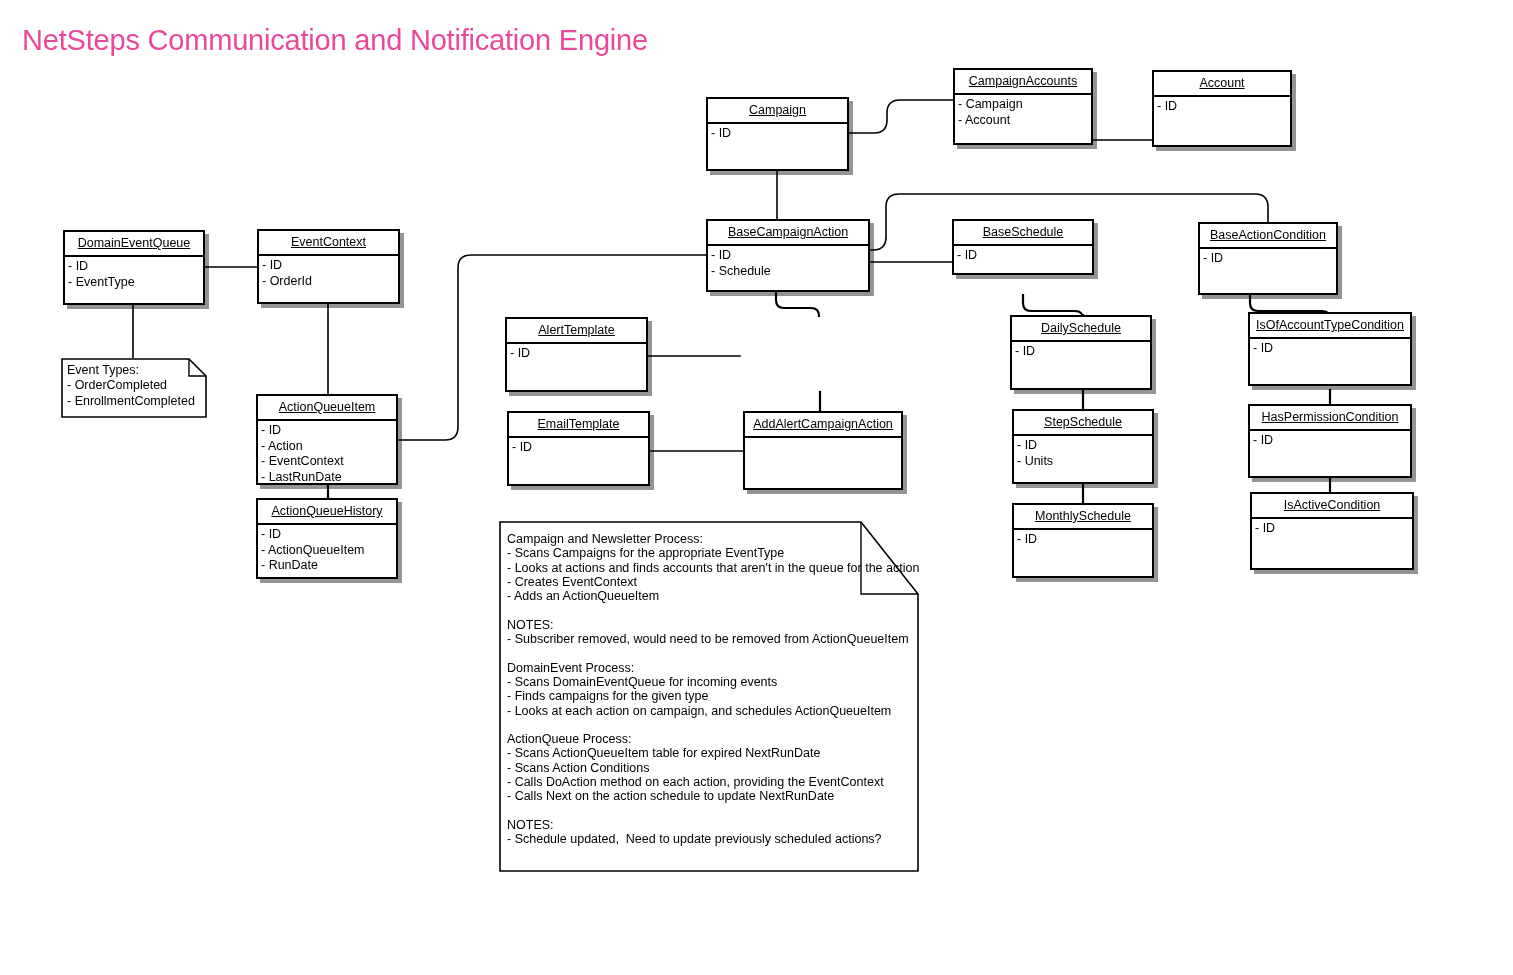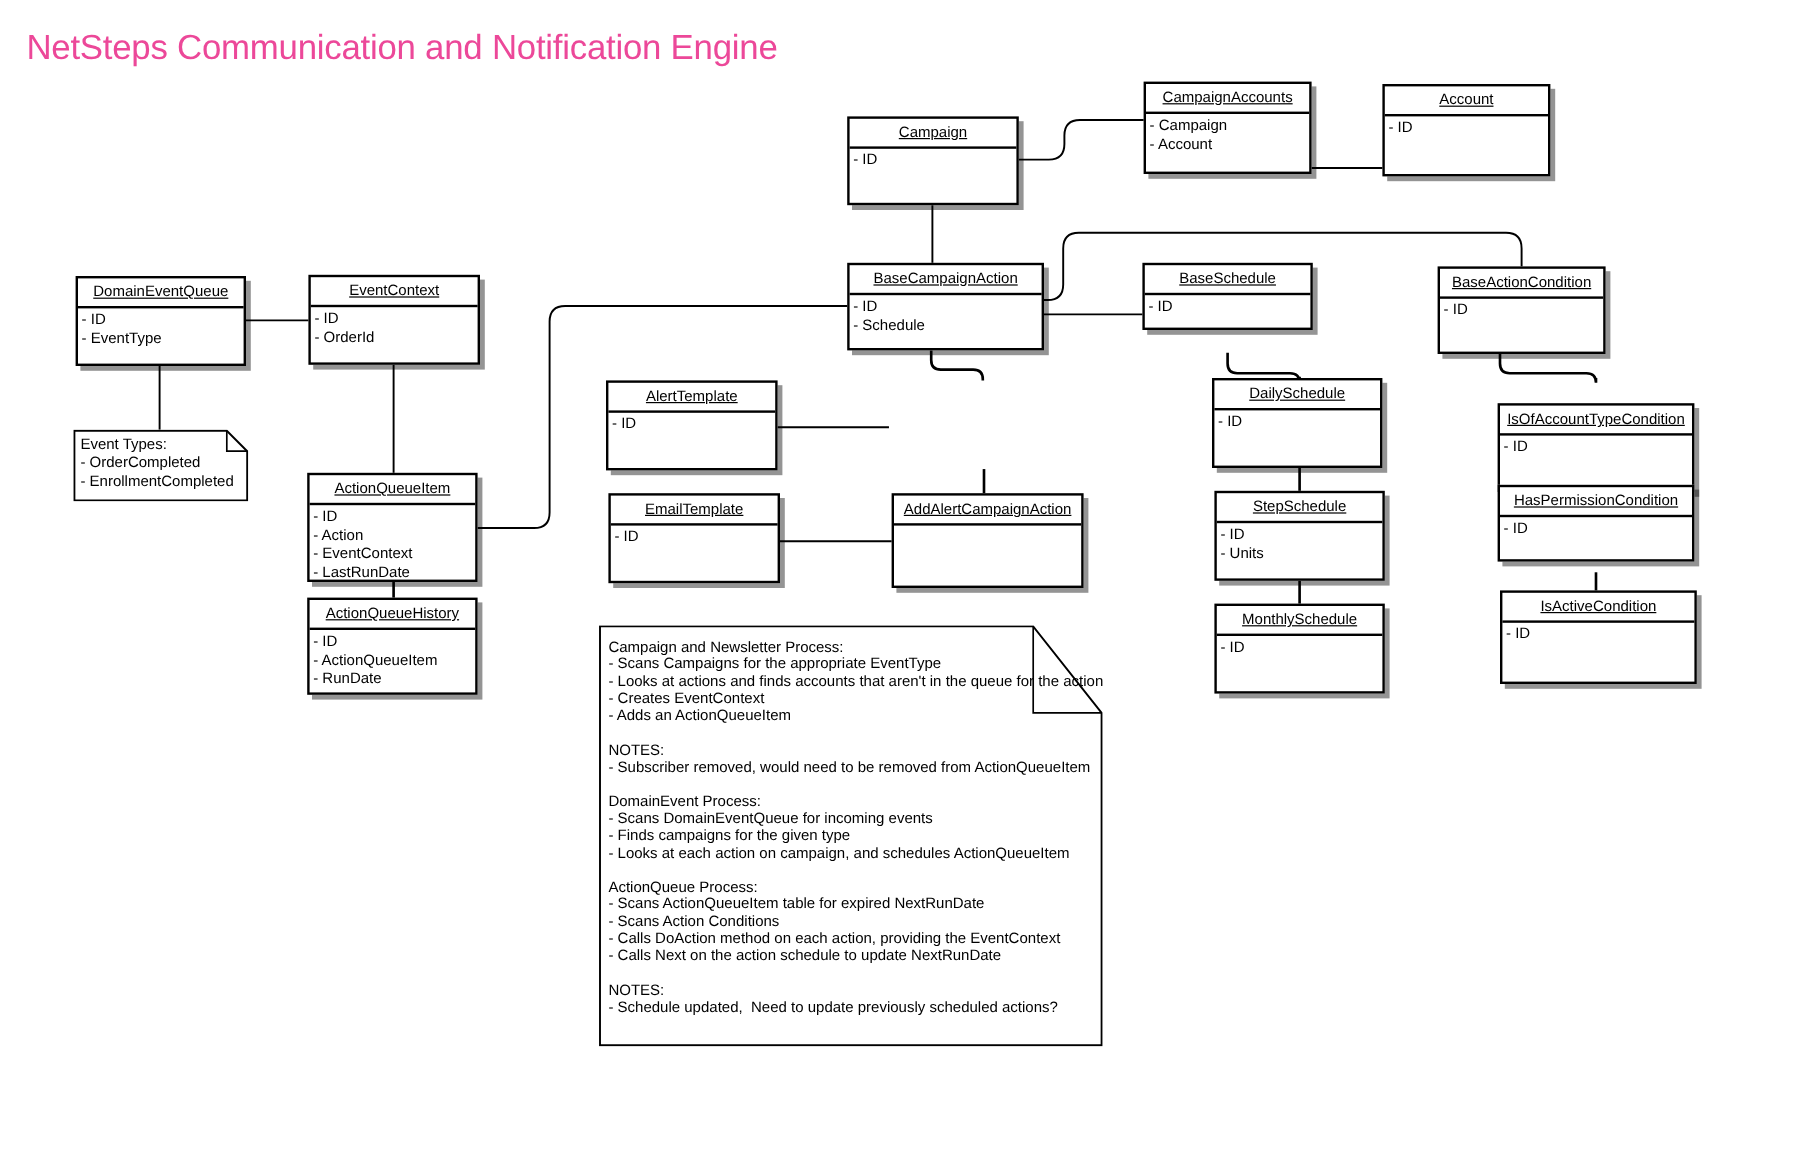--- a/index.html
+++ b/index.html
@@ -284,28 +284,28 @@
     </div>
   </div>
 
   <div class="uml-class" style="left:1198px; top:222px; width:140px; height:73px;">
     <div class="uml-name"><span>BaseActionCondition</span></div>
     <div class="uml-attrs">
       <div class="uml-attr">- ID</div>
     </div>
   </div>
 
-  <div class="uml-class" style="left:1248px; top:336px; width:164px; height:74px;">
+  <div class="uml-class" style="left:1248px; top:312px; width:164px; height:74px;">
     <div class="uml-name"><span>IsOfAccountTypeCondition</span></div>
     <div class="uml-attrs">
       <div class="uml-attr">- ID</div>
     </div>
   </div>
 
-  <div class="uml-class" style="left:1248px; top:404px; width:164px; height:64px;">
+  <div class="uml-class" style="left:1248px; top:404px; width:164px; height:74px;">
     <div class="uml-name"><span>HasPermissionCondition</span></div>
     <div class="uml-attrs">
       <div class="uml-attr">- ID</div>
     </div>
   </div>
 
   <div class="uml-class" style="left:1250px; top:492px; width:164px; height:78px;">
     <div class="uml-name"><span>IsActiveCondition</span></div>
     <div class="uml-attrs">
       <div class="uml-attr">- ID</div>

